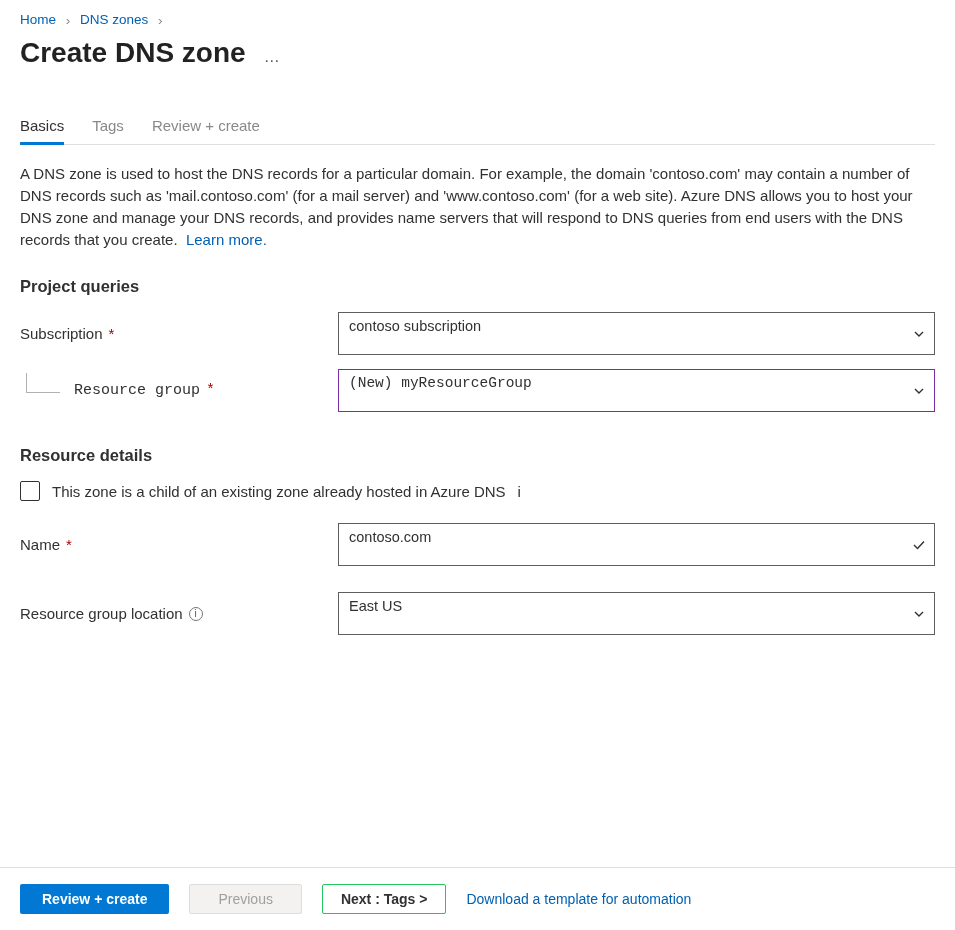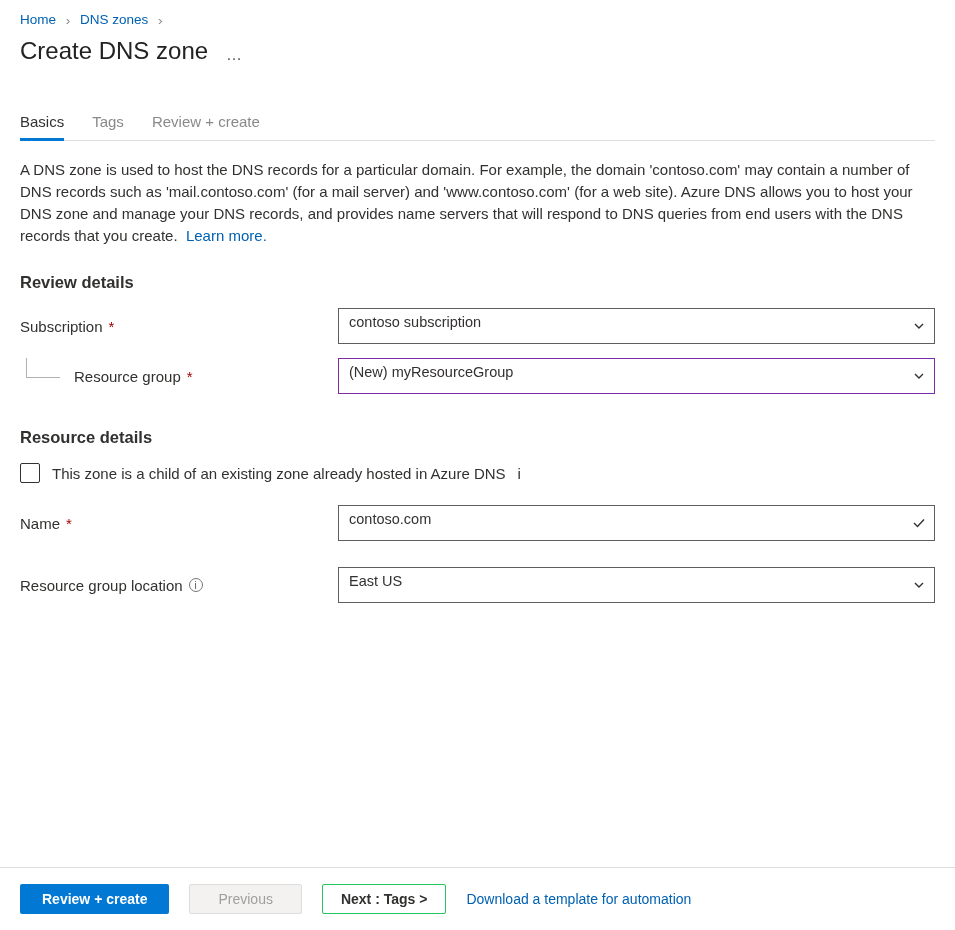--- a/index.html
+++ b/index.html
@@ -19,22 +19,22 @@
   }
   .breadcrumb {
     font-size: 13.5px;
     color: #605e5c;
     padding: 2px 0 6px 0;
   }
   .breadcrumb a { color: #0060b2; text-decoration: none; }
   .breadcrumb .sep { margin: 0 6px; color: #888; position: relative; top:1px;}
   .title-row { display:flex; align-items:center; gap:18px; margin: 4px 0 40px 0;}
   .title {
-    font-size: 24px;
-    font-weight: 400;
+    font-size: 28px;
+    font-weight: 700;
     color: #222;
   }
   .ellipsis {
     font-size: 16px; color:#555; letter-spacing: 2px; position: relative; top: 4px;
     cursor:pointer;
   }
 
   .tabs {
     border-bottom: 1px solid #e1dfdd;
     display:flex; gap: 28px;
@@ -95,21 +95,21 @@
     width: 34px; height: 20px;
     border-left: 1px solid #b3b0ad;
     border-bottom: 1px solid #b3b0ad;
     margin-right: 14px;
     position: relative; top:-8px; left: 6px;
   }
 
   .field-col { flex:1; display:flex; flex-direction:column; }
   .select-box, .input-box {
     border: 1px solid #605e5c;
-    height: 36px;
+    height: 43px;
     padding: 0 30px 0 10px;
     font-size: 14.5px;
     line-height: 26px;
     color:#323130;
     background:#fff;
     position: relative;
   }
   .select-box.selected-purple { border-color:#7a2da7; }
   .select-box .chev, .input-box .chev {
     position:absolute; right:8px; top:50%; transform:translateY(-50%);
@@ -182,40 +182,40 @@
     <div class="tab active">Basics</div>
     <div class="tab">Tags</div>
     <div class="tab">Review + create</div>
   </div>
 
   <div class="intro">
     <span>A DNS zone is used to host the DNS records for a particular domain. For example, the domain 'contoso.com' may contain a number of DNS records such as 'mail.contoso.com' (for a mail server) and 'www.contoso.com' (for a web site). Azure DNS allows you to host your DNS zone and manage your DNS records, and provides name servers that will respond to DNS queries from end users with the DNS records that you create.</span>
     &nbsp;<a class="link">Learn more.</a>
   </div>
 
-  <div class="section-heading">Review details</div>
+  <div class="section-heading">Project queries</div>
 
   <div class="form-row">
     <div class="label-col">
       <span>Subscription</span>
       <span class="req">*</span>
     </div>
     <div class="field-col">
       <div class="select-box">
         <span>contoso subscription</span>
         <span class="chev">
           <svg width="14" height="14" viewBox="0 0 14 14">
               <polyline points="3,5 7,9 11,5" fill="none" stroke="#323130" stroke-width="1.4"></polyline>
             </svg>
         </span>
       </div>
     </div>
   </div>
 
-  <div class="form-row" style="margin-bottom:6px;">
+  <div class="form-row" style="margin-bottom:6px;font-family:Liberation Mono, monospace;">
     <div class="label-col">
       <span class="indent-connector"></span>
       <span>Resource group</span>
       <span class="req">*</span>
     </div>
     <div class="field-col">
       <div class="select-box selected-purple">
         <span>(New) myResourceGroup</span>
         <span class="chev">
           <svg width="14" height="14" viewBox="0 0 14 14">

